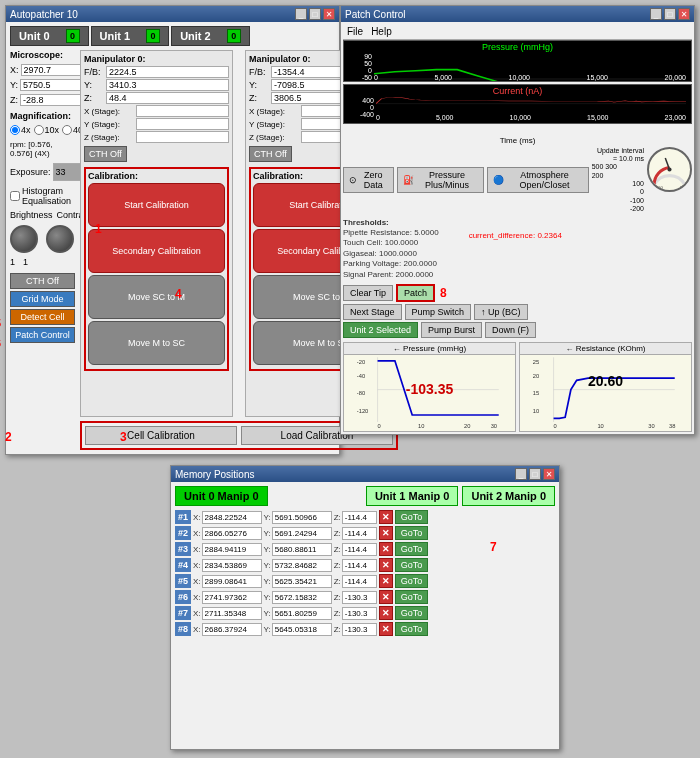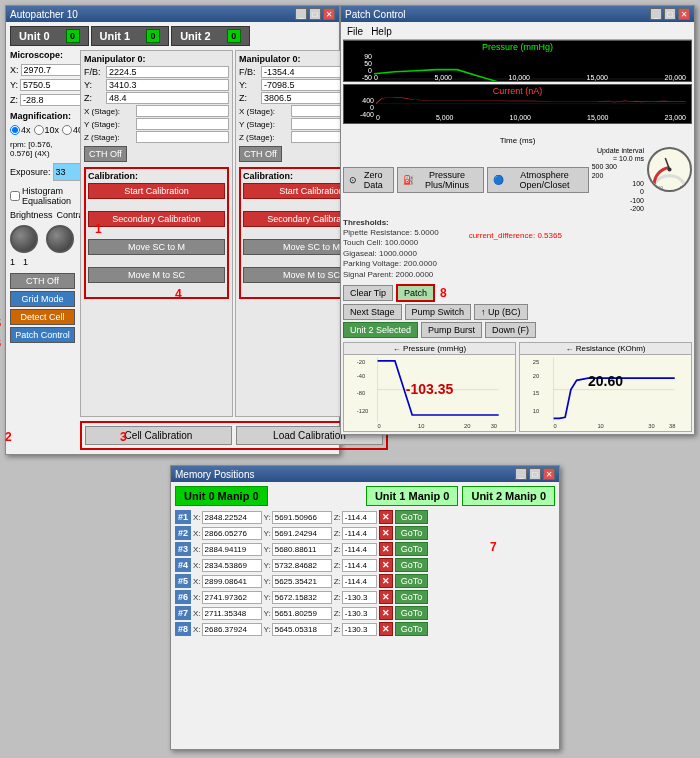--- a/index.html
+++ b/index.html
@@ -117,21 +117,21 @@
       display: flex; align-items: center; gap: 3px; margin: 2px 0;
       font-size: 9px;
     }
     .radio-opt { display: flex; align-items: center; gap: 1px; }
     .radio-opt input { width: 10px; height: 10px; margin: 0; }
 
     .exposure-row {
       display: flex; align-items: center; gap: 2px; margin: 2px 0; font-size: 9px;
     }
     .exposure-input {
-      width: 30px; background: #7dd3fc; border: 1px solid #aaa;
+      width: 30px; background: #a3a3a3; border: 1px solid #aaa;
       height: 12px; font-size: 9px; padding: 8px 2px;
     }
 
     .checkbox-row {
       display: flex; align-items: center; gap: 2px; margin: 1px 0; font-size: 9px;
     }
     .checkbox-row input { width: 10px; height: 10px; }
 
     .knob-row {
       display: flex; align-items: center; gap: 8px; margin: 2px 0;
@@ -172,25 +172,26 @@
       border: 2px solid #cc0000;
       padding: 2px;
     }
     .calibration-title {
       font-size: 9px;
       font-weight: bold;
       margin-bottom: 2px;
     }
     .calib-btn {
       width: 100%;
-      padding: 2px;
+      padding: 16px;
       font-size: 9px;
       cursor: pointer;
-      margin-bottom: 12px;
+      margin-bottom: 2px;
       text-align: center;
+      border-radius: 6px;
     }
     .calib-btn-red {
       background: #cc3333;
       color: white;
       border: 1px solid #991111;
     }
     .calib-btn-gray {
       background: #888;
       color: white;
       border: 1px solid #555;
@@ -592,21 +593,21 @@
         <button class="sidebar-btn btn-orange">Detect Cell</button>
         <button class="sidebar-btn btn-blue">Patch Control</button>
 
         <div style="position:relative; margin-top:2px;">
           <span style="color:red; font-size:11px; font-weight:bold; position:absolute; left:-15px; top:-30px;">5</span>
           <span style="color:red; font-size:11px; font-weight:bold; position:absolute; left:-15px; top:-10px;">6</span>
         </div>
       </div>
 
       <div class="units-main">
-        <div style="display:flex; gap:2px; flex:1;justify-content:flex-end;">
+        <div style="display:flex; gap:12px; flex:1;justify-content:flex-end;">
 
           <div class="unit-col">
             <div style="font-size:9px; font-weight:bold;">Manipulator 0:</div>
             <div class="field-row" style="margin-top:2px;">
               <span class="field-label">F/B:</span>
               <input class="field-value" value="2224.5" style="">
             </div>
             <div class="field-row">
               <span class="field-label">Y:</span>
               <input class="field-value" value="3410.3" style="">
@@ -803,21 +804,21 @@
 
     <div style="display:flex; gap:10px;">
       <div class="thresholds">
         <div style="font-weight:bold;">Thresholds:</div>
         <div>Pipette Resistance: 5.0000</div>
         <div>Touch Cell: 100.0000</div>
         <div>Gigaseal: 1000.0000</div>
         <div>Parking Voltage: 200.0000</div>
         <div>Signal Parent: 2000.0000</div>
       </div>
-      <div style="margin-left:20px; color:red; font-size:8px; margin-top:15px;">current_difference: 0.5365</div>
+      <div style="margin-left:20px; color:red; font-size:8px; margin-top:15px;">current_difference: 0.2364</div>
     </div>
 
     <div class="patch-controls">
       <div class="patch-row">
         <button class="patch-btn">Clear Tip</button>
         <button class="patch-btn patch-btn-selected selected-outline" style="background:#aaddaa;">Patch</button>
         <span style="color:red; font-size:12px; font-weight:bold; margin-left:2px;">8</span>
       </div>
       <div class="patch-row">
         <button class="patch-btn">Next Stage</button>

